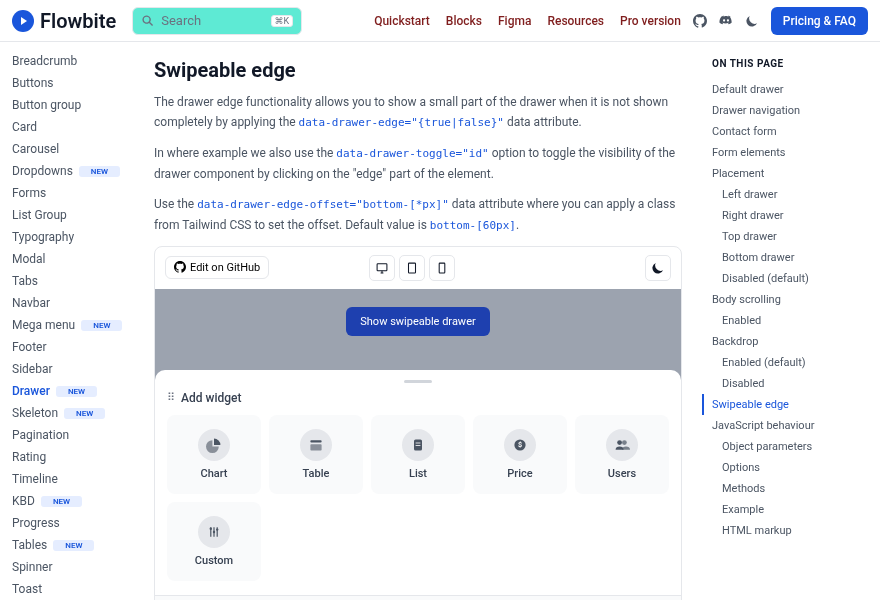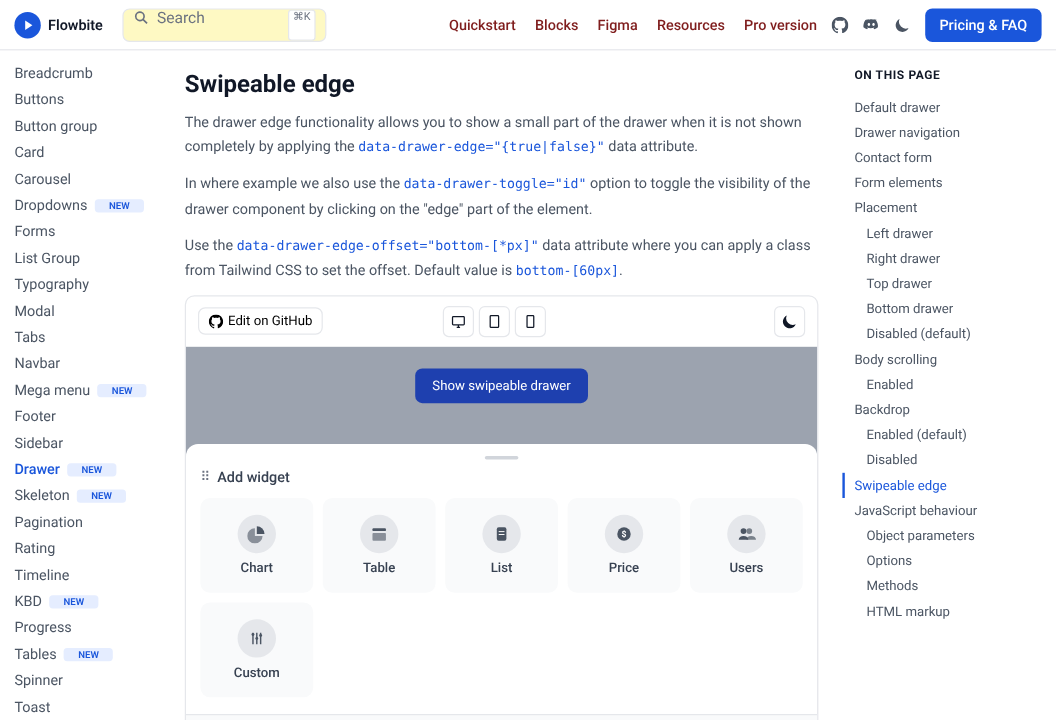--- a/index.html
+++ b/index.html
@@ -1,38 +1,38 @@
 <!DOCTYPE html>
 <html><head>
 <meta charset="utf-8">
 <style>
 *{margin:0;padding:0;box-sizing:border-box;font-family:-apple-system,BlinkMacSystemFont,"Segoe UI",Roboto,sans-serif}
 body{background:#fff;color:#111827;width:880px;height:600px;overflow:hidden;font-size:13px}
 .header{height:42px;border-bottom:1px solid #e5e7eb;display:flex;align-items:center;padding:0 12px;gap:12px}
-.logo{display:flex;align-items:center;gap:6px;font-weight:600;font-size:12px}
+.logo{display:flex;align-items:center;gap:6px;font-weight:600;font-size:20px}
 .logo-icon{width:22px;height:22px;background:#1a56db;border-radius:50%;display:flex;align-items:center;justify-content:center}
 .logo-icon::after{content:"";border-left:6px solid #fff;border-top:4px solid transparent;border-bottom:4px solid transparent;margin-left:2px}
-.search{width:170px;height:28px;border:1px solid #e5e7eb;border-radius:6px;background:#fef9c3;display:flex;padding:0 8px;gap:6px;color:#6b7280;margin-left:4px}
+.search{width:170px;height:28px;border:1px solid #e5e7eb;border-radius:6px;background:#5eead4;display:flex;align-items:center;padding:0 8px;gap:6px;color:#6b7280;margin-left:4px}
 .kbd{background:#fff;border:1px solid #e5e7eb;border-radius:3px;padding:0 3px;font-size:9px;margin-left:auto}
 .nav{margin-left:auto;display:flex;gap:16px;font-size:12px;font-weight:500}
 .nav a{color:#7f1d1d;text-decoration:none}
 .hicons{display:flex;gap:12px;align-items:center;color:#4b5563}
 .cta{background:#1a56db;color:#fff;border:none;border-radius:6px;padding:7px 12px;font-size:12px;font-weight:500}
 .layout{display:flex;height:558px}
 .sidebar{width:136px;padding:8px 0 8px 12px;overflow:hidden}
 .sidebar-item{padding:4px 0;font-size:12px;color:#4b5563;display:flex;align-items:center;gap:6px;cursor:pointer}
 .sidebar-item.active{color:#1a56db;font-weight:500}
 .badge{background:#e5edff;color:#1a56db;font-size:8px;font-weight:600;padding:1px 12px;border-radius:3px}
 .main{flex:1;padding:16px 18px;overflow:hidden}
 h1{font-size:20px;font-weight:700;margin-bottom:10px}
 .main p{color:#4b5563;font-size:12px;line-height:1.7;margin-bottom:10px}
 .code{font-family:ui-monospace,monospace;color:#1a56db;font-size:11px}
 .demo-box{border:1px solid #e5e7eb;border-radius:8px;overflow:hidden;margin-top:6px}
 .demo-bar{height:42px;display:flex;align-items:center;padding:0 10px;gap:8px}
-.edit-btn{border:1px solid #e5e7eb;border-radius:6px;padding:4px 8px;font-size:11px;display:flex;align-items:center;gap:4px;background:#fff}
+.edit-btn{border:1px solid #e5e7eb;border-radius:6px;padding:4px 8px;font-size:11px;display:flex;align-items:flex-start;gap:4px;background:#fff}
 .devices{margin:0 auto;display:flex;gap:4px}
 .device{width:26px;height:26px;border:1px solid #e5e7eb;border-radius:5px;display:flex;align-items:center;justify-content:center}
 .dark-toggle{width:26px;height:26px;border:1px solid #e5e7eb;border-radius:5px;display:flex;align-items:center;justify-content:center;margin-left:auto}
 .preview{background:#9ca3af;padding:18px 0 0;position:relative}
 .show-btn{background:#1e40af;color:#fff;border:none;border-radius:6px;padding:8px 14px;font-size:11px;font-weight:400;margin:0 auto 34px;display:block}
 .drawer{background:#fff;border-radius:10px 10px 0 0;padding:10px 12px 14px}
 .handle{width:28px;height:3px;background:#d1d5db;border-radius:2px;margin:0 auto 8px}
 .add-widget{display:flex;align-items:center;gap:6px;font-size:12px;font-weight:500;color:#374151;margin-bottom:10px}
 .grip{font-size:11px;color:#6b7280}
 .grid{display:grid;grid-template-columns:repeat(5,1fr);gap:8px}
@@ -307,16 +307,17 @@
         <div class="toc-item">Body scrolling</div>
         <div class="toc-item sub">Enabled</div>
         <div class="toc-item">Backdrop</div>
         <div class="toc-item sub">Enabled (default)</div>
         <div class="toc-item sub">Disabled</div>
         <div class="toc-item active">Swipeable edge</div>
         <div class="toc-item">JavaScript behaviour</div>
         <div class="toc-item sub">Object parameters</div>
         <div class="toc-item sub">Options</div>
         <div class="toc-item sub">Methods</div>
+        <div class="toc-item sub">Example</div>
         <div class="toc-item sub">HTML markup</div>
       </div>
   </div>
 </div>
 
 </body></html>

